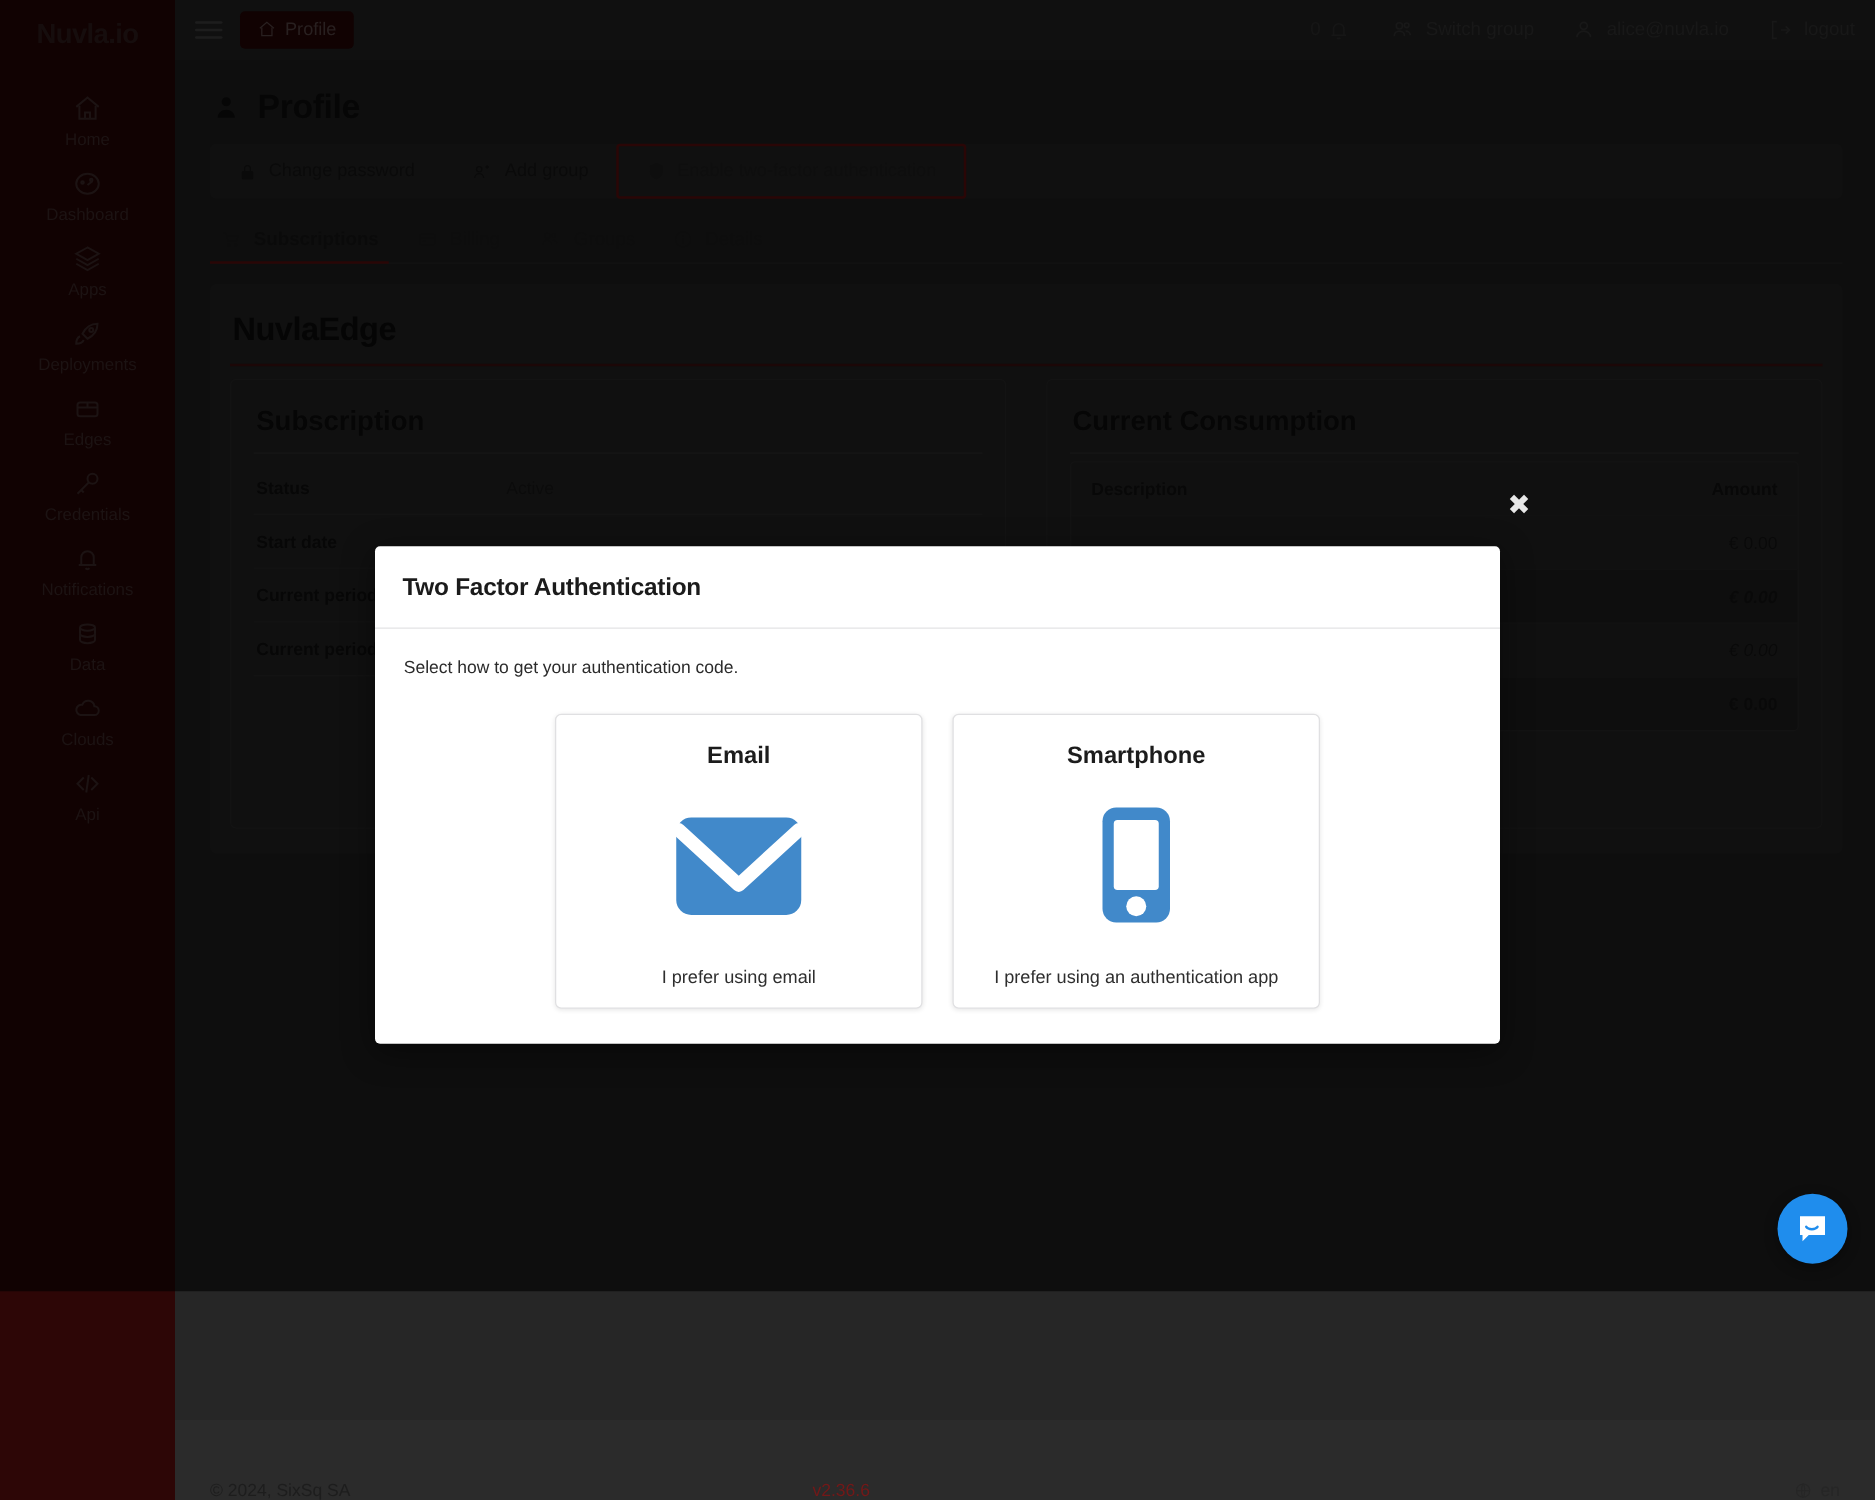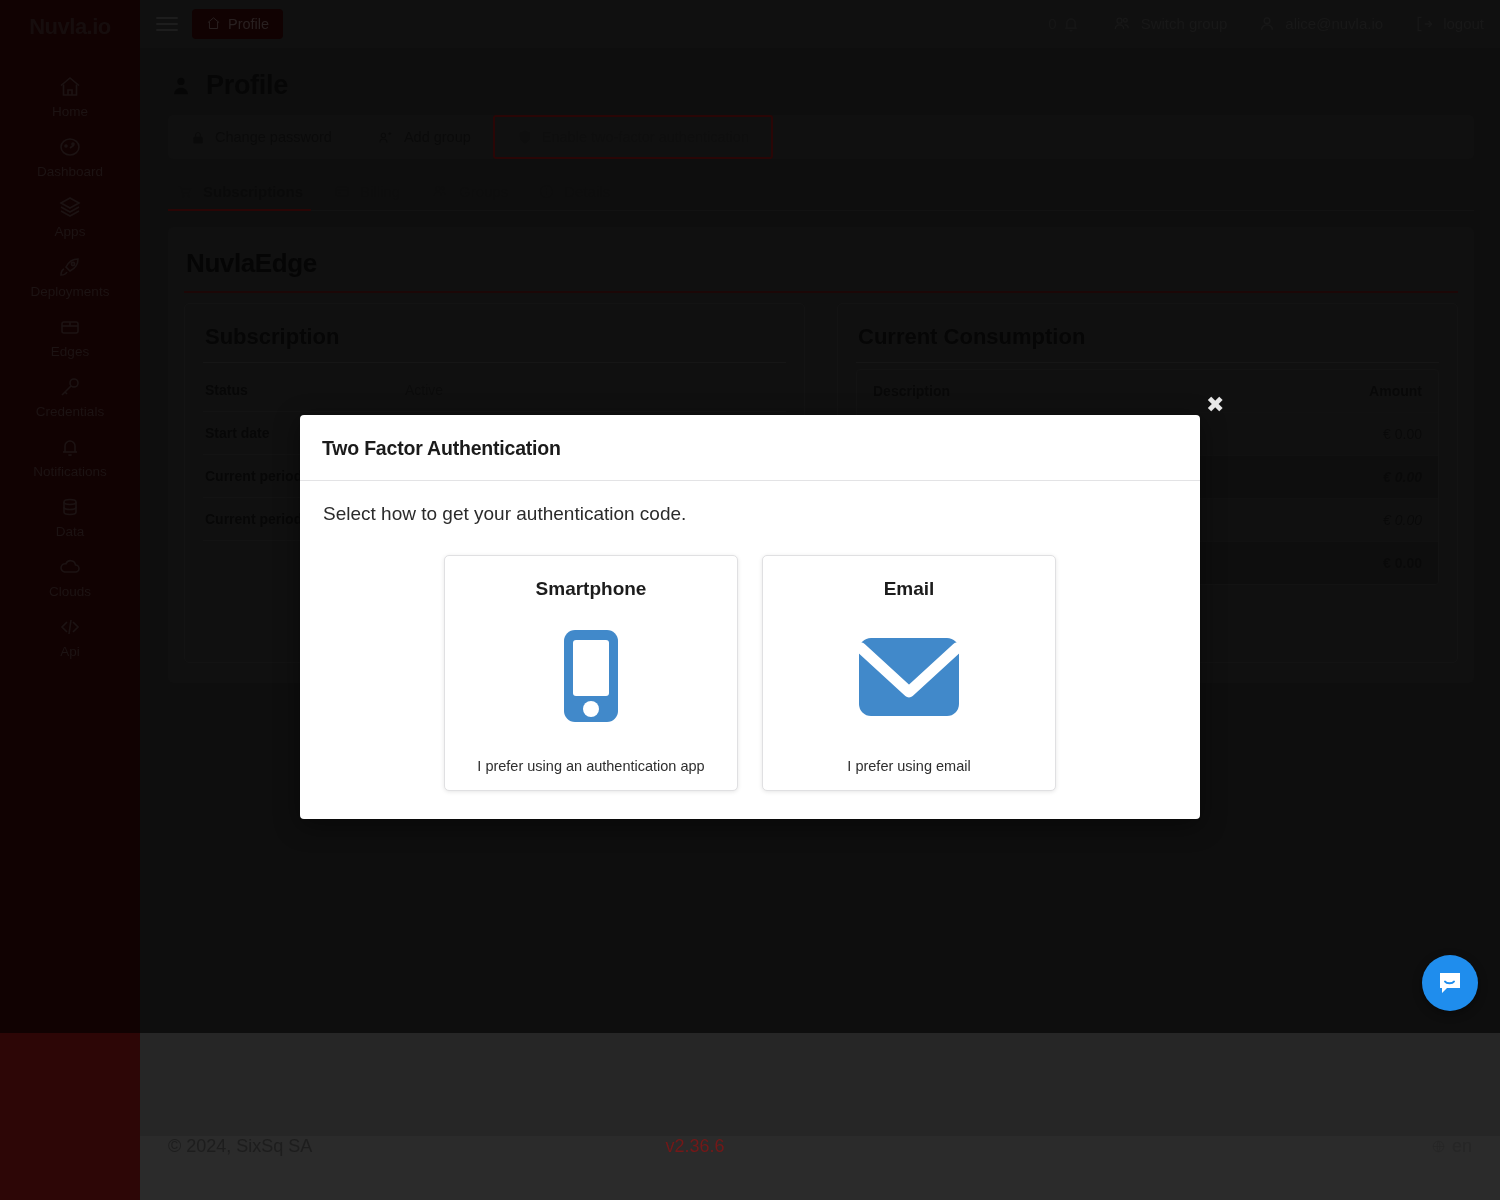--- a/index.html
+++ b/index.html
@@ -119,43 +119,43 @@
   .tbl-row.alt { background: #262626; }
   .tbl .d { flex: 1 1 auto; }
   .tbl .a { text-align: right; min-width: 110px; }
   .it { font-style: italic; }
   .bd { font-weight: bold; }
 
   
   .footer {
     position: absolute; left: 0; right: 0; bottom: 0;
     height: 64px; background: #2b2b2b;
-    display: flex; align-items: flex-start; padding: 0 28px; font-size: 18px;
+    display: flex; align-items: flex-end; padding: 0 28px; font-size: 14px;
   }
   .footer .copy { color: #1d1d1d; }
   .footer .ver { color: #731818; margin: 0 auto; }
   .footer .lang { color: #262626; display: flex; align-items: center; gap: 6px; margin-left: auto; cursor: pointer; }
   .footer .lang svg { stroke: #262626; fill: none; stroke-width: 1.4; }
 
   
   .overlay { position: absolute; inset: 0; background: rgba(0,0,0,0.62); z-index: 40; }
   .close-x {
     position: absolute; left: 1206px; top: 394px; z-index: 60;
     color: #e8e8e8; font-size: 22px; font-weight: bold; line-height: 1;
     cursor: pointer; font-family: "DejaVu Sans", sans-serif;
   }
   .modal {
-    position: absolute; left: 300px; top: 415px; width: 900px;
+    position: absolute; left: 300px; top: 437px; width: 900px;
     background: #fff; border-radius: 4px; z-index: 50;
     box-shadow: 0 6px 26px rgba(0,0,0,0.45);
   }
   .modal-head { padding: 22px 22px 20px 22px; border-bottom: 1px solid #e3e3e5; }
   .modal-title { font-size: 19.5px; font-weight: bold; color: #1b1b1b; letter-spacing: -0.2px; }
   .modal-body { padding: 22px 22px 28px 22px; }
-  .modal-sub { font-size: 19px; color: #2b2b2b; padding-left: 1px; }
+  .modal-sub { font-size: 14px; color: #2b2b2b; padding-left: 1px; }
   .choices { display: flex; gap: 24px; justify-content: center; margin-top: 30px; }
   .choice {
     width: 294px; background: #fff;
     border: 1px solid #e0e0e2; border-radius: 5px;
     box-shadow: 0 1px 4px rgba(0,0,0,0.10);
     padding: 22px 10px 16px 10px;
     display: flex; flex-direction: column; align-items: center;
     cursor: pointer;
   }
   .choice .c-title { font-size: 19px; font-weight: bold; color: #1c1c1c; }
@@ -481,41 +481,41 @@
 
   <div class="modal">
     <div class="modal-head">
       <div class="modal-title">Two Factor Authentication</div>
     </div>
     <div class="modal-body">
       <div class="modal-sub">Select how to get your authentication code.</div>
       <div class="choices">
 
         <div class="choice">
+          <div class="c-title">Email</div>
+          <div class="c-icon">
+            <svg width="108" height="88" viewBox="0 0 108 88">
+              <rect x="4" y="6" width="100" height="78" rx="12" fill="#4189ca"></rect>
+              <path d="M6 16 L54 60 L102 16" fill="none" stroke="#ffffff" stroke-width="11" stroke-linejoin="round" stroke-linecap="round"></path>
+            </svg>
+          </div>
+          <div class="c-note">I prefer using email</div>
+        </div>
+
+        <div class="choice">
           <div class="c-title">Smartphone</div>
           <div class="c-icon">
             <svg width="62" height="100" viewBox="0 0 62 100">
               <rect x="4" y="4" width="54" height="92" rx="11" fill="#4189ca"></rect>
               <rect x="13" y="14" width="36" height="56" rx="3" fill="#ffffff"></rect>
               <circle cx="31" cy="83" r="8" fill="#ffffff"></circle>
             </svg>
           </div>
           <div class="c-note">I prefer using an authentication app</div>
         </div>
-
-        <div class="choice">
-          <div class="c-title">Email</div>
-          <div class="c-icon">
-            <svg width="108" height="88" viewBox="0 0 108 88">
-              <rect x="4" y="6" width="100" height="78" rx="12" fill="#4189ca"></rect>
-              <path d="M6 16 L54 60 L102 16" fill="none" stroke="#ffffff" stroke-width="11" stroke-linejoin="round" stroke-linecap="round"></path>
-            </svg>
-          </div>
-          <div class="c-note">I prefer using email</div>
-        </div>
       </div>
     </div>
   </div>
 
   <div class="chat">
     <svg width="28" height="28" viewBox="0 0 28 28">
       <path d="M4 4h20v15H11l-5 5v-5H4z" fill="#ffffff"></path>
       <path d="M9 12.5c1.6 2.4 7.4 2.4 9 0" fill="none" stroke="#1f8ded" stroke-width="2" stroke-linecap="round"></path>
     </svg>
   </div>

